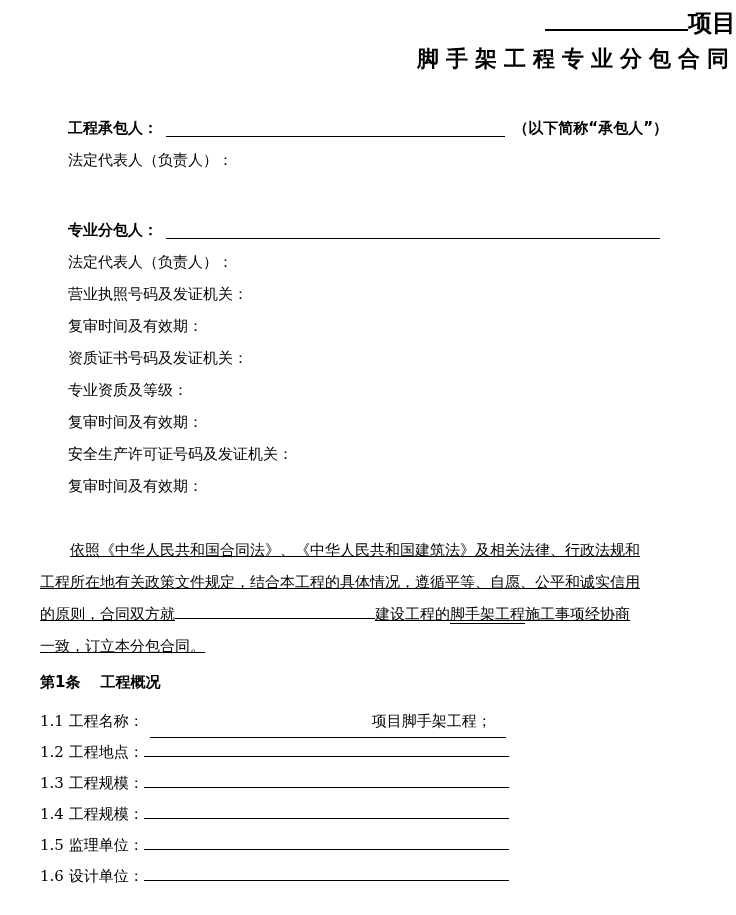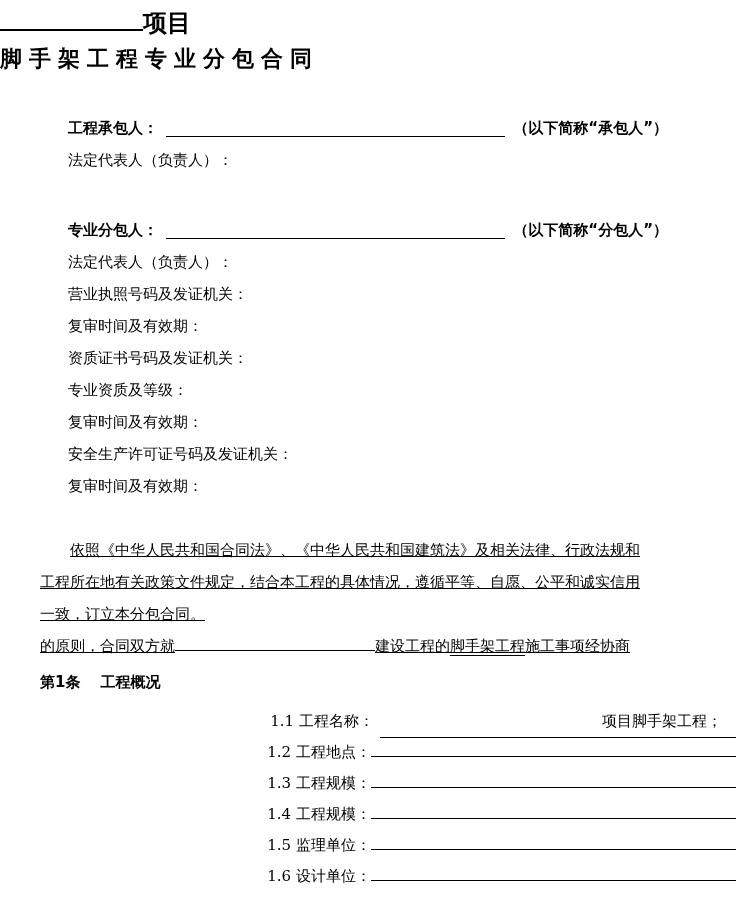--- a/index.html
+++ b/index.html
@@ -7,39 +7,39 @@
     position:relative;
     width:736px;height:915px;
     background:#ffffff;
     color:#000;
     font-family:"DejaVu Serif","Liberation Serif",serif;
     font-size:15px;
     overflow:hidden;
   }
   .b{font-weight:bold;font-family:"DejaVu Sans","Liberation Sans",sans-serif;}
   
-  .title{text-align:left;padding-top:6px;}
+  .title{text-align:right;padding-top:6px;padding-left:14px;}
   .t1{font-size:24px;font-weight:bold;line-height:34px;}
   .t1 .tblank{display:inline-block;width:143px;height:14px;border-bottom:2px solid #000;}
   .t2{font-size:22px;font-weight:bold;letter-spacing:7px;line-height:36px;}
   
   .row{height:32px;line-height:32px;white-space:nowrap;}
   .head-row{display:flex;}
   .hblank{flex:1;height:24px;border-bottom:1px solid #000;margin:0 8px;}
   .iblank{display:inline-block;height:14px;border-bottom:1px solid #000;vertical-align:baseline;}
   
   .party1{margin:36px 0 0 68px;width:600px;}
   .party2{margin:38px 0 7px 68px;width:600px;}
   .preamble{margin:32px 38px 0 40px;text-decoration:underline;}
   .preamble .row{height:32px;line-height:32px;}
   .indent{text-indent:2em;}
   .u-text{border-bottom:1px solid #000;}
   .sec-heading{margin:4px 0 8px 40px;height:32px;line-height:32px;}
   .sec-heading .gap{display:inline-block;width:20px;}
-  .items{margin-left:40px;text-align:right;}
+  .items{margin-left:40px;}
   .items .row{height:31px;line-height:31px;}
   .items .num{margin-right:5px;}
   .fill{display:inline-block;border-bottom:1px solid #000;margin-left:6px;white-space:nowrap;}
   .fill .pad{display:inline-block;height:1px;}
 </style>
 </head>
 <body>
 
 <div class="page">
 
@@ -56,39 +56,38 @@
       <span class="hblank"></span>
       <span class="b">（以下简称“承包人”）</span>
     </div>
     <div class="row">法定代表人（负责人）：</div>
   </div>
 
   <div class="party2">
     <div class="row head-row">
       <span class="b">专业分包人：</span>
       <span class="hblank"></span>
-      <span class="b">（以下简称“分包人”）</span>
     </div>
     <div class="row">法定代表人（负责人）：</div>
     <div class="row">营业执照号码及发证机关：</div>
     <div class="row">复审时间及有效期：</div>
     <div class="row">资质证书号码及发证机关：</div>
     <div class="row">专业资质及等级：</div>
     <div class="row">复审时间及有效期：</div>
     <div class="row">安全生产许可证号码及发证机关：</div>
     <div class="row">复审时间及有效期：</div>
   </div>
 
   <div class="preamble">
     <div class="row indent">依照《中华人民共和国合同法》、《中华人民共和国建筑法》及相关法律、行政法规和</div>
     <div class="row">工程所在地有关政策文件规定，结合本工程的具体情况，遵循平等、自愿、公平和诚实信用</div>
-    <div class="row">一致，订立本分包合同。</div>
     <div class="row">
       <span>的原则，合同双方就</span><span class="iblank" style="width:200px"></span><span>建设工程的</span><span class="u-text">脚手架工程</span><span>施工事项经协商</span>
     </div>
+    <div class="row">一致，订立本分包合同。</div>
   </div>
 
   <div class="sec-heading">
     <span class="b">第1条</span><span class="gap"></span><span class="b">工程概况</span>
   </div>
 
   <div class="items">
     <div class="row">
       <span class="num">1.1</span><span>工程名称：</span><span class="fill"><span class="pad" style="width:222px"></span><span>项目脚手架工程；</span><span class="pad" style="width:14px"></span></span>
     </div>

